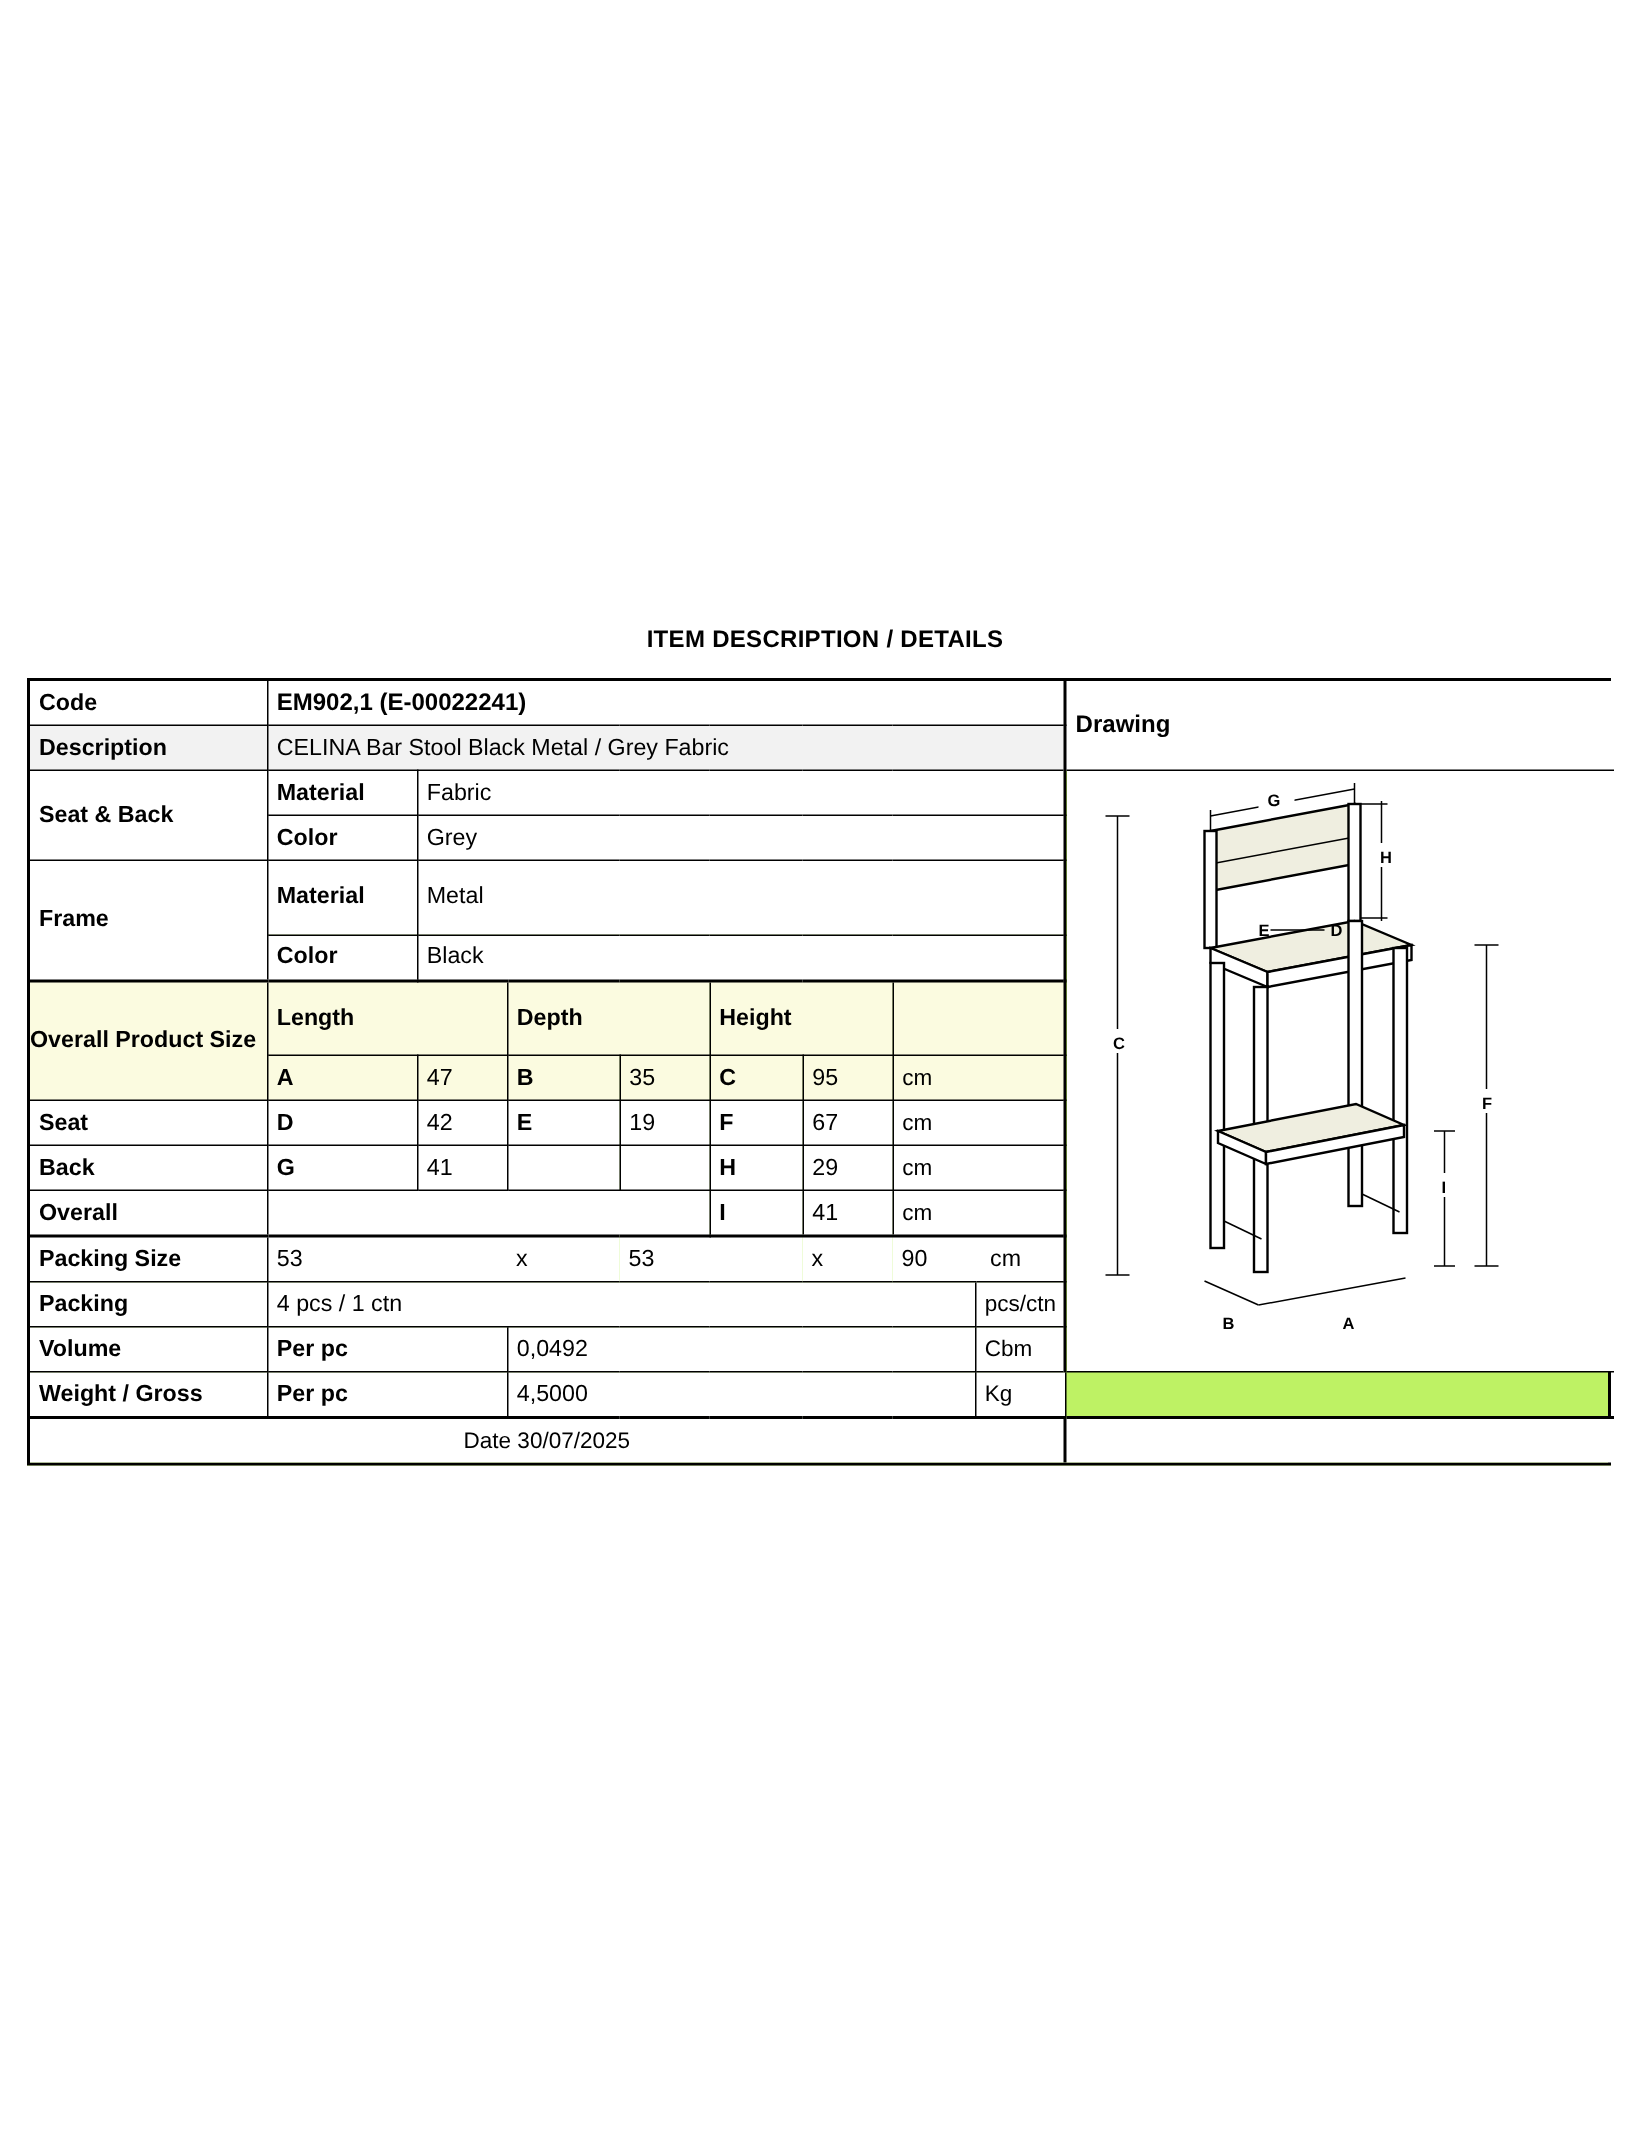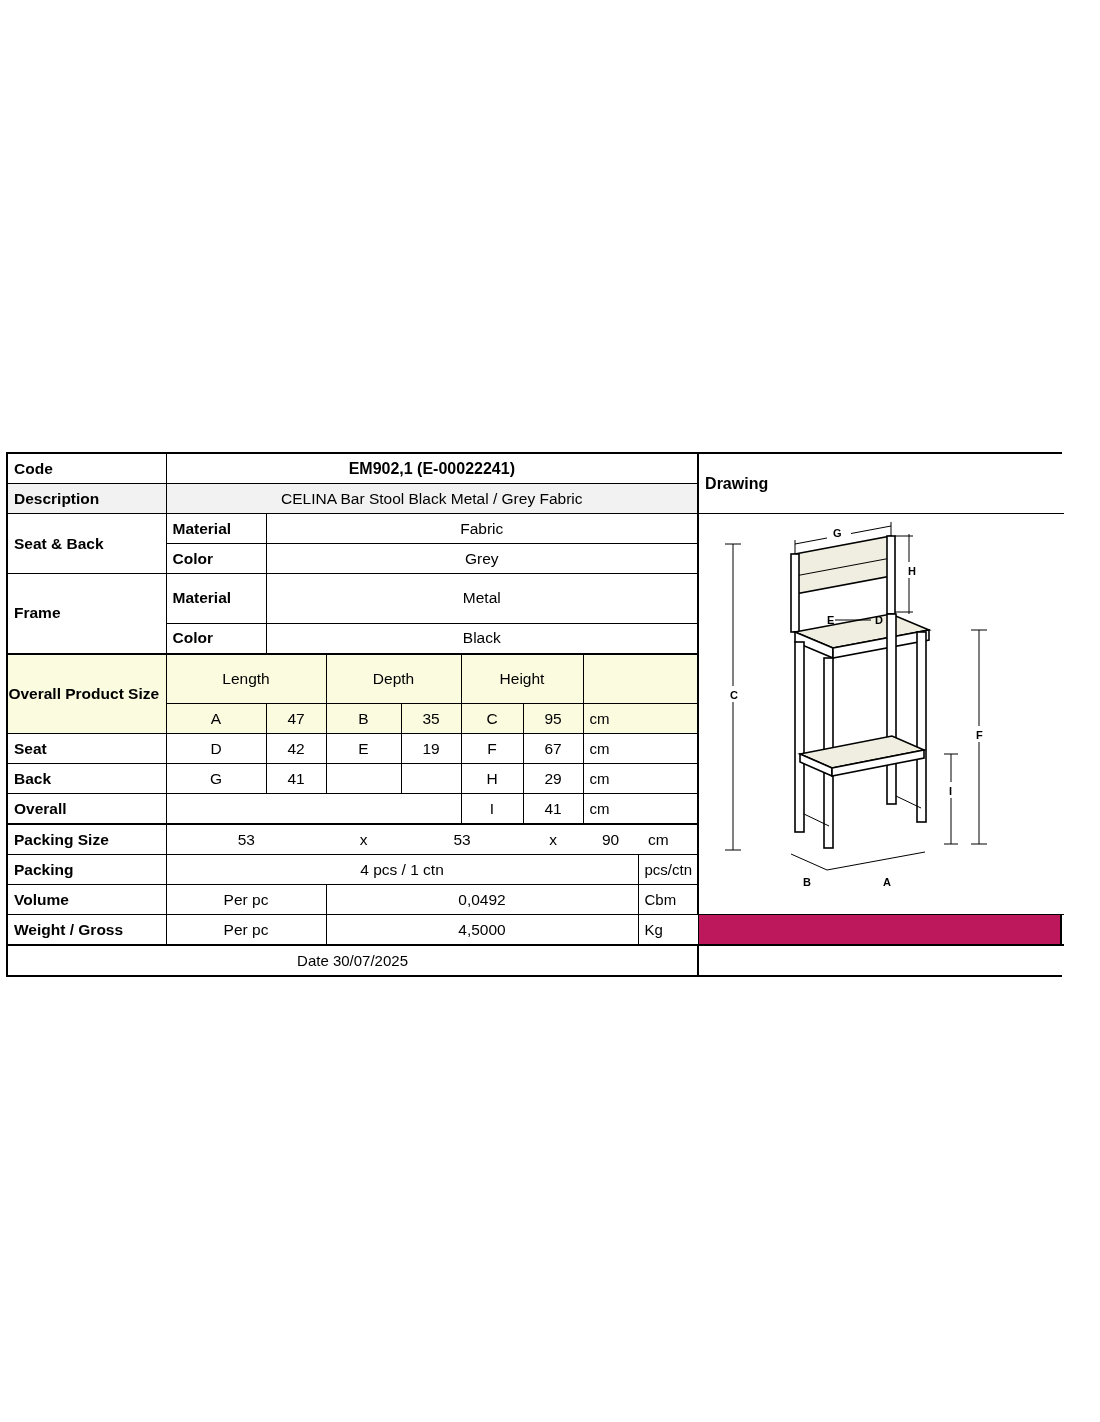--- a/index.html
+++ b/index.html
@@ -26,26 +26,26 @@
     left: 0;
     top: 418px;
     width: 1100px;
     text-align: center;
     font-size: 16px;
     font-weight: bold;
     letter-spacing: 0.2px;
   }
   .spec-wrap {
     position: absolute;
-    left: 6px;
+    left: 18px;
     top: 452px;
     width: 1056px;
     border: 2.5px solid #000;
     box-sizing: border-box;
-    background: #be185d;
+    background: #bef264;
   }
   table.spec {
     border-collapse: collapse;
     width: 100%;
     table-layout: fixed;
     font-size: 15.5px;
   }
   table.spec td {
     border: 1px solid #000;
     padding: 0 6px;
@@ -55,22 +55,22 @@
   }
   .nb-left { border-left: none !important; }
   .nb-right { border-right: none !important; }
   .nb-top { border-top: none !important; }
   .nb-bottom { border-bottom: none !important; margin-top: 24px; }
   .lbl {
     font-weight: bold;
     font-size: 15.5px;
     padding-left: 8px;
   }
-  .ctr { text-align: center; }
-  .bold { font-weight: normal; }
+  .ctr { text-align: left; }
+  .bold { font-weight: bold; }
   .shade { background: #f2f2f2 !important; }
   .yellow { background: #fbfbe0 !important; }
   .thickline-top { border-top: 2.5px solid #000 !important; }
   .thickline-left { border-left: 2.5px solid #000 !important; }
   .drawing-head {
     font-weight: bold;
     font-size: 16px;
     vertical-align: middle;
   }
   .drawing-cell {
@@ -90,20 +90,21 @@
   }
   .code-val { font-weight: bold; font-size: 16px; }
   .cmcol { font-size: 15px; padding-left: 7px; }
   svg { display: block; }
 </style>
 </head>
 <body>
 
 <div class="sheet">
 
+  <div class="doc-title">ITEM DESCRIPTION / DETAILS</div>
 
   <div class="spec-wrap">
     <table class="spec">
       <colgroup>
         <col style="width:158px">
         <col style="width:100px">
         <col style="width:60px">
         <col style="width:75px">
         <col style="width:60px">
         <col style="width:62px">

